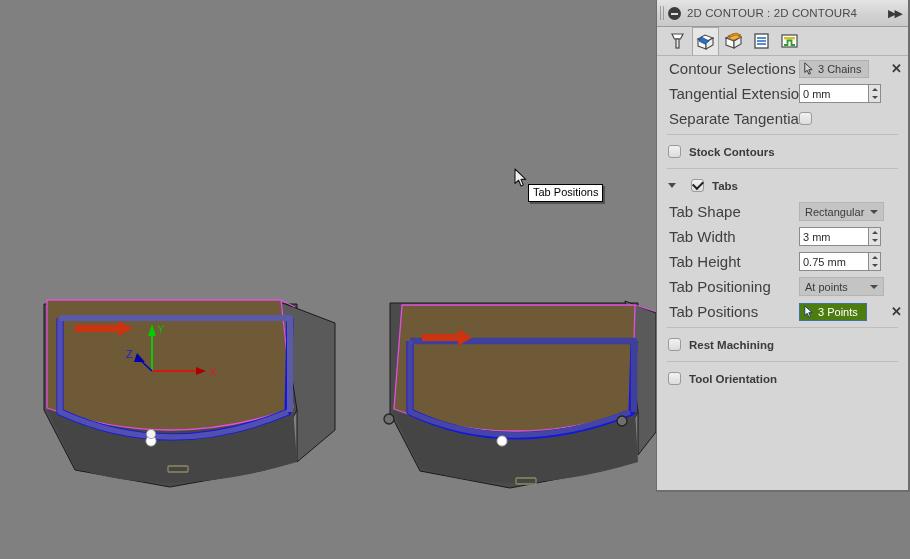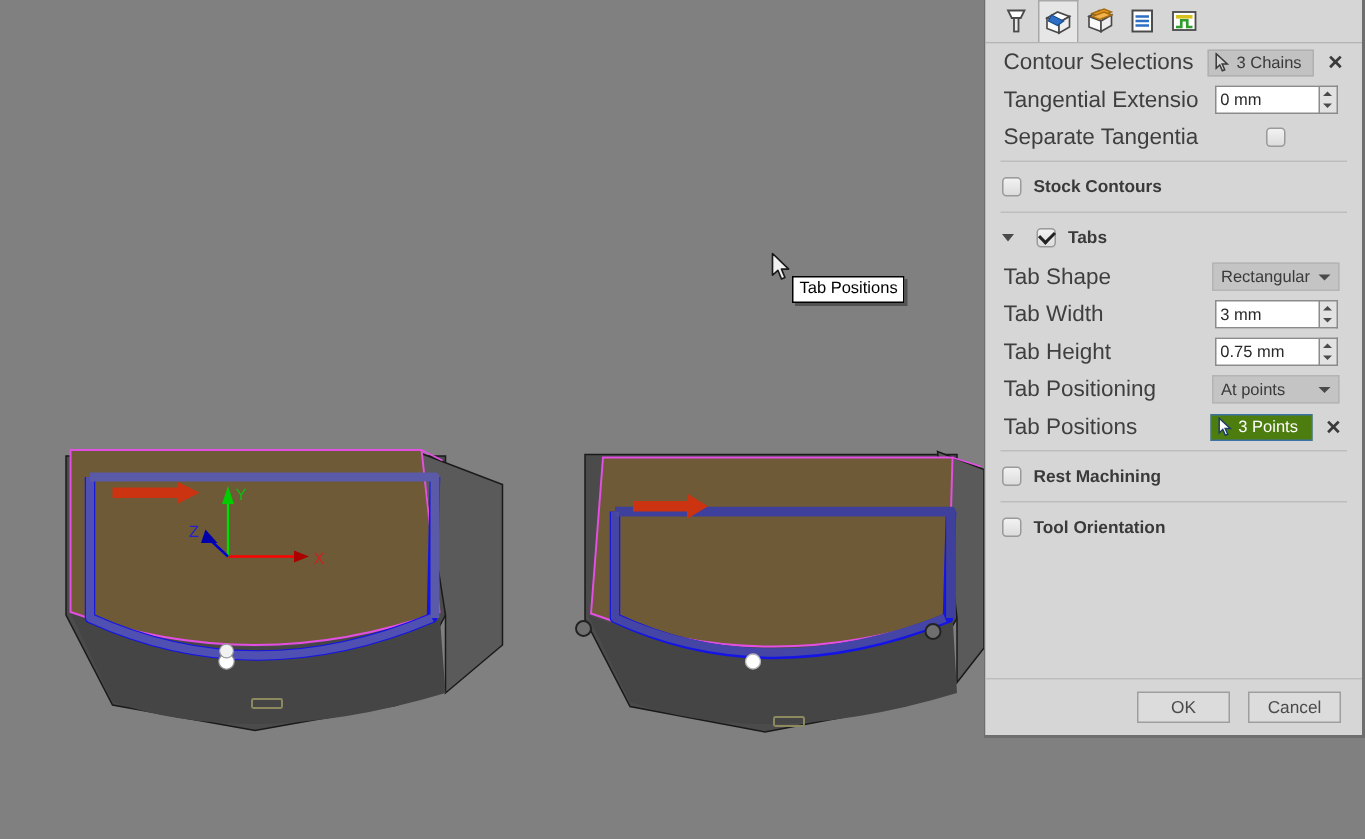--- a/index.html
+++ b/index.html
@@ -180,21 +180,21 @@
     width: 130px;
     font-size: 15px;
     color: #3f3f3f;
     white-space: nowrap;
     overflow: hidden;
   }
   .ctrl {
     flex: 1 1 auto;
     display: flex;
     align-items: center;
-    justify-content: center;
+    justify-content: space-between;
   }
 
   
   .selbtn {
     height: 18px;
     min-width: 68px;
     display: inline-flex;
     align-items: center;
     gap: 4px;
     padding: 0 7px 0 4px;
@@ -433,20 +433,27 @@
   </div>
 
   <div id="tooltip">Tab Positions</div>
 
   <svg id="cursor" viewBox="0 0 14 20">
     <path d="M1 1 L1 15.5 L4.6 12.2 L7 18 L9.3 17 L7 11.4 L11.8 11.4 Z" fill="#f0f0f0" stroke="#1a1a1a" stroke-width="1.1" stroke-linejoin="round"></path>
   </svg>
 
   <div id="panel">
 
+    <div class="titlebar">
+      <div class="grip"></div>
+      <div class="collapse-dot"></div>
+      <span class="title-text">2D CONTOUR : 2D CONTOUR4</span>
+      <span class="title-spacer"></span>
+      <span class="chev-right">▶▶</span>
+    </div>
 
     <div class="icontabs">
 
       <div class="itab">
         <svg width="17" height="18" viewBox="0 0 17 18">
           <path d="M3 2 L14 2 L11.5 7 L5.5 7 Z" fill="#ffffff" stroke="#4a4a4a" stroke-width="1.2"></path>
           <rect x="7" y="7" width="3" height="9" fill="#e8e8e8" stroke="#4a4a4a" stroke-width="1.2"></rect>
         </svg>
       </div>
 
@@ -617,18 +624,14 @@
       </div>
 
       <div class="sep"></div>
 
       <div class="secrow">
         <span class="cbx"></span>
         <span>Tool Orientation</span>
       </div>
     </div>
 
-    <div class="footer">
-      <div class="btn">OK</div>
-      <div class="btn">Cancel</div>
-    </div>
   </div>
 </div>
 
 </body></html>

